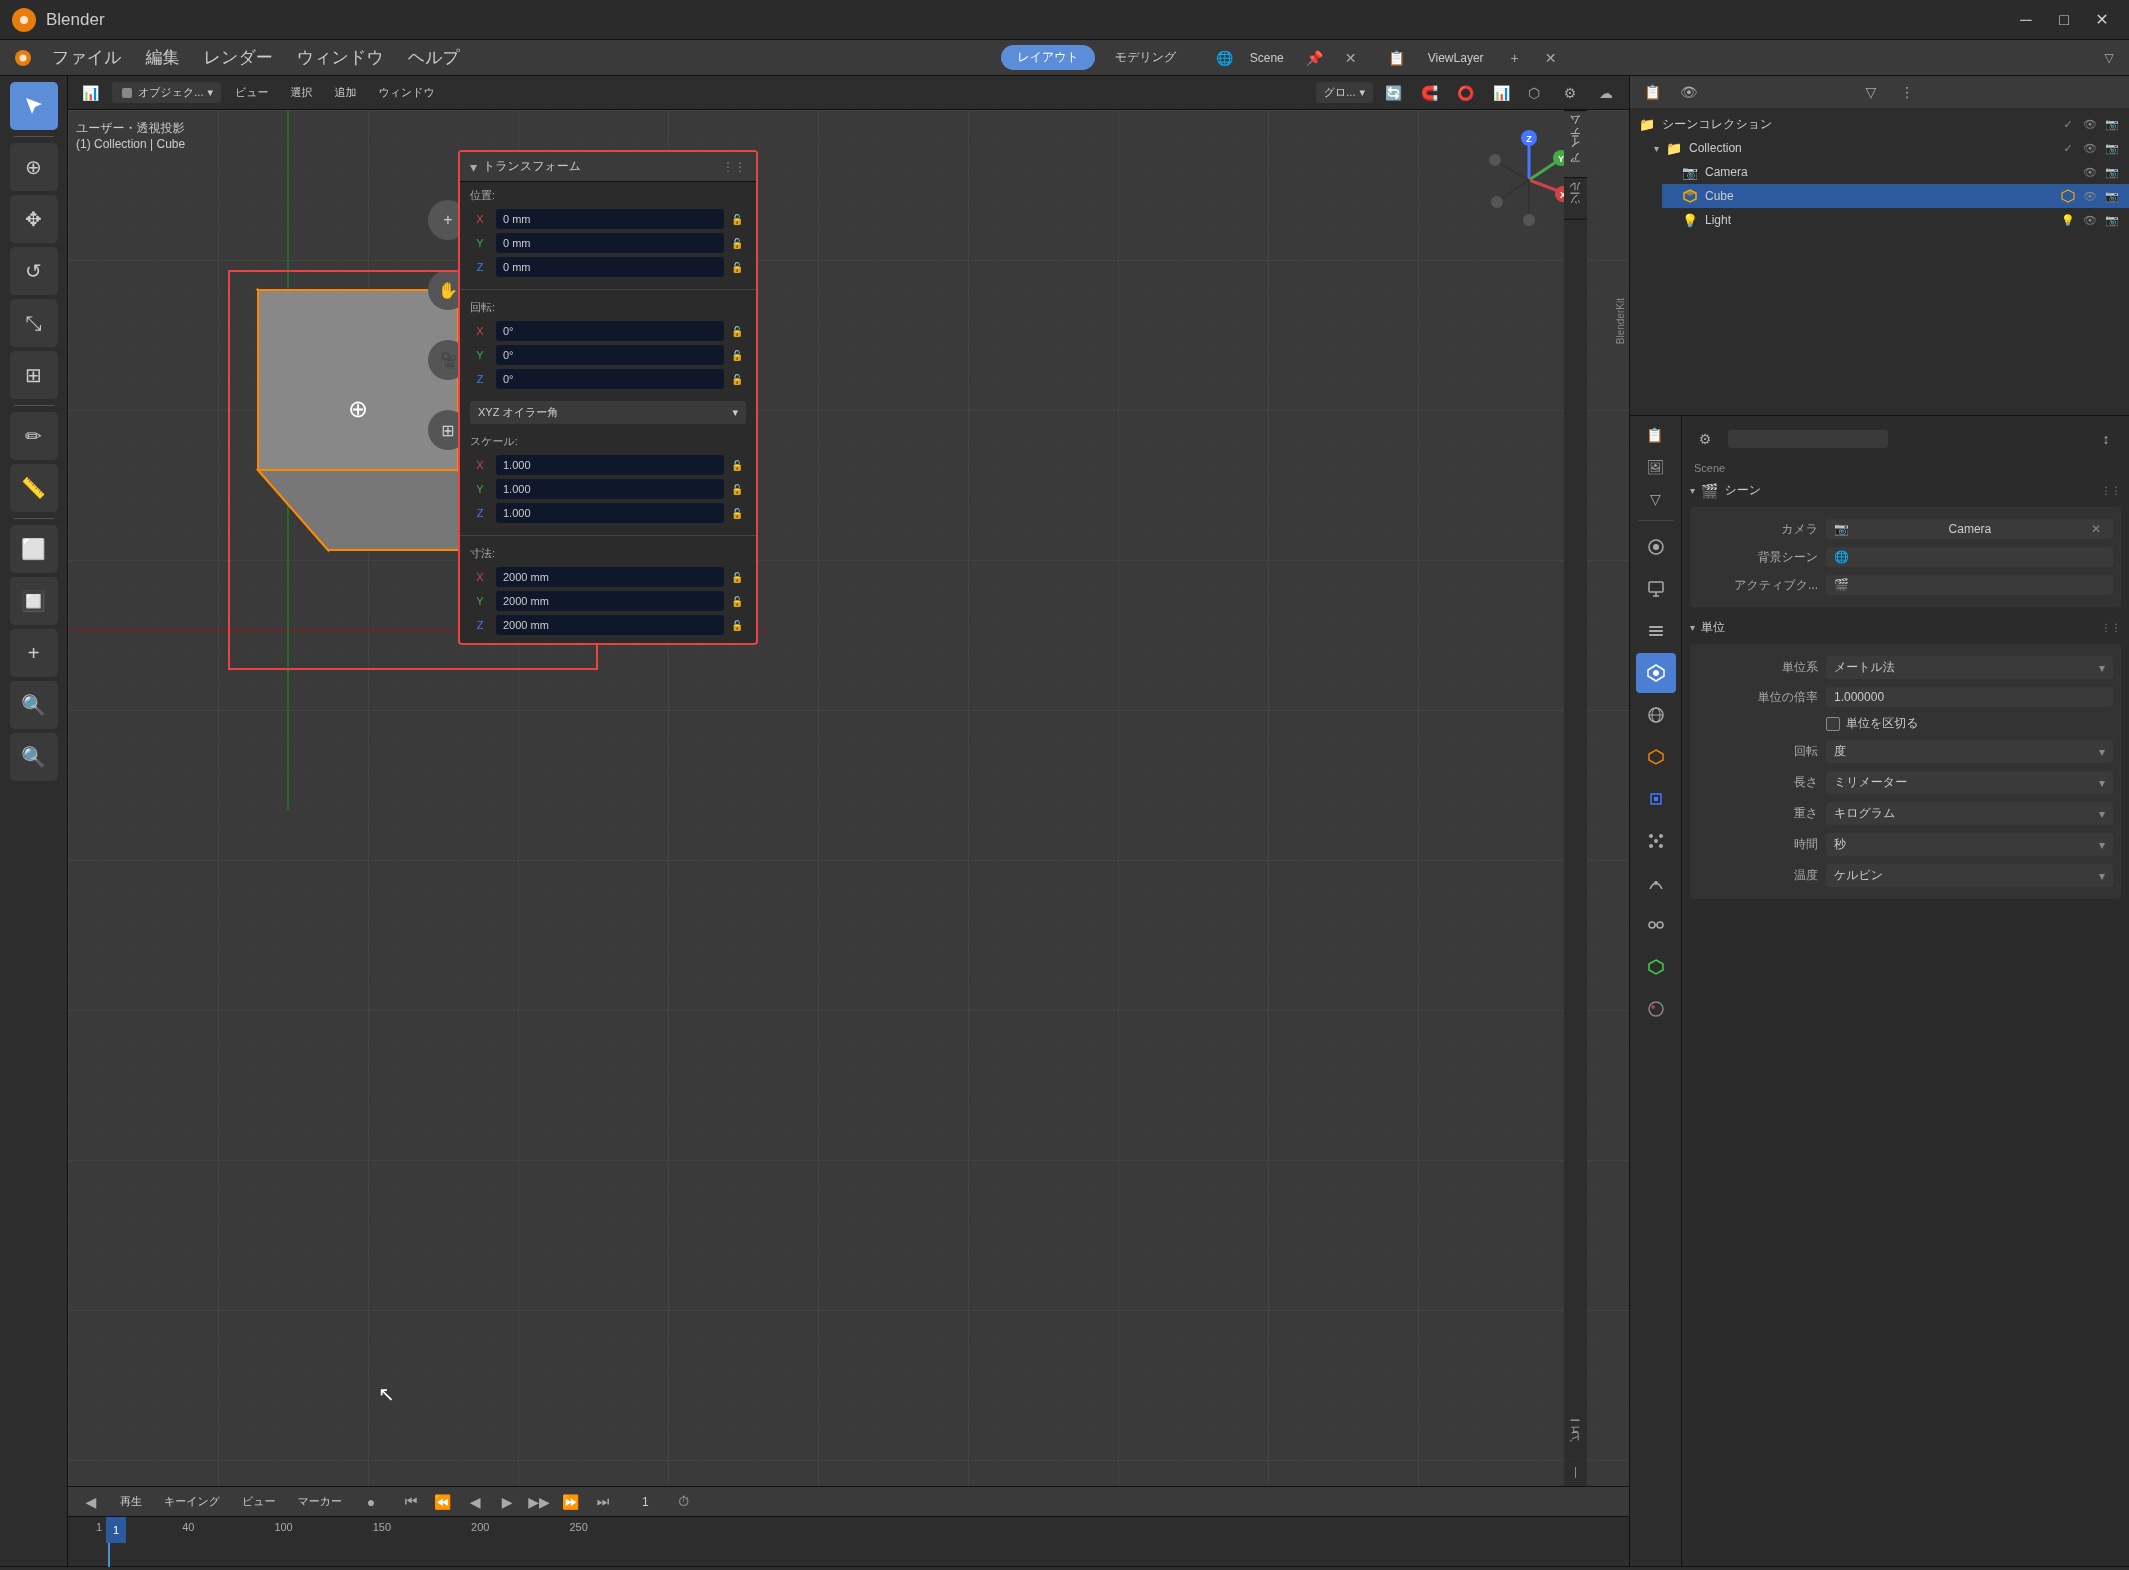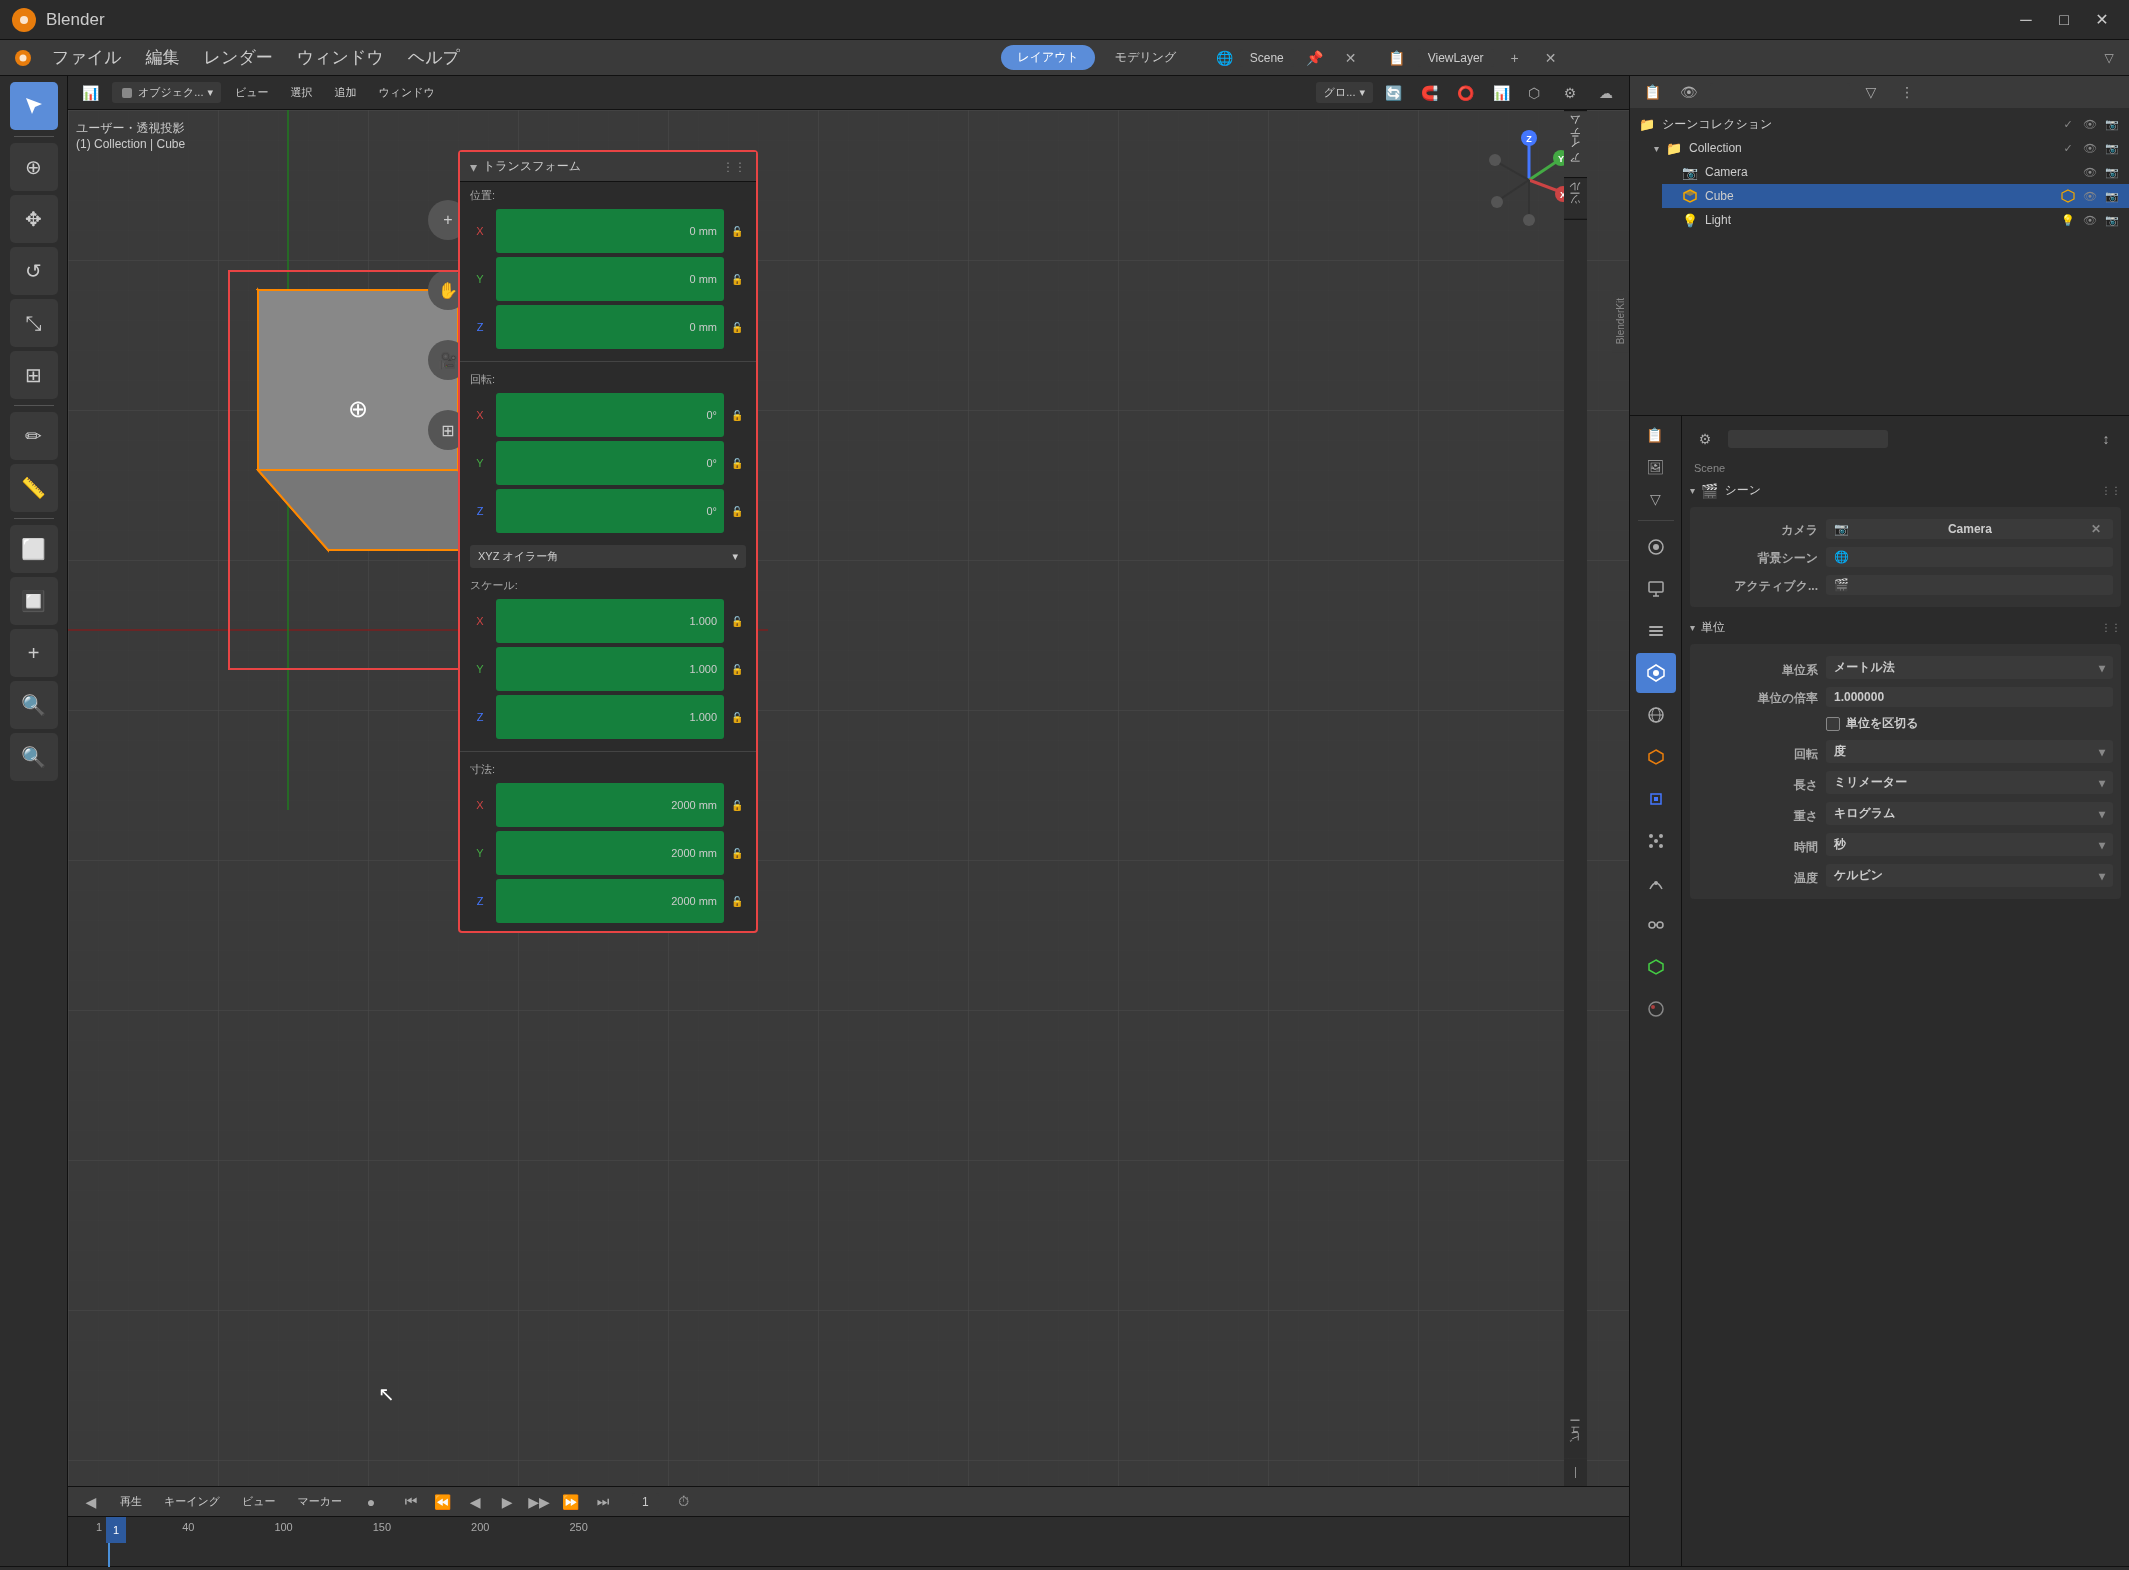--- a/index.html
+++ b/index.html
@@ -40,21 +40,21 @@
     
     #grid-canvas { position: absolute; top: 0; left: 0; width: 100%; height: 100%; }
 
     
     #transform-panel { position: absolute; top: 40px; left: 390px; width: 300px; background: #2b2b2b; border: 2px solid #e84444; border-radius: 4px; z-index: 10; }
     .panel-header { background: #3a3a3a; padding: 6px 10px; display: flex; align-items: center; gap: 6px; font-size: 12px; color: #ccc; border-bottom: 1px solid #111; }
     .panel-section { padding: 6px 10px; }
     .panel-label { color: #aaa; font-size: 11px; margin-bottom: 4px; }
     .prop-row { display: flex; align-items: center; padding: 2px 0; gap: 6px; }
     .prop-label { width: 20px; color: #aaa; font-size: 11px; text-align: center; }
-    .prop-field { flex: 1; background: #15803d; border: none; color: #ccc; font-size: 11px; padding: 15px 6px; border-radius: 3px; text-align: right; }
+    .prop-field { flex: 1; background: #0f172a; border: none; color: #ccc; font-size: 11px; padding: 3px 6px; border-radius: 3px; }
     .prop-lock { width: 16px; height: 16px; display: flex; align-items: center; justify-content: center; color: #888; font-size: 10px; }
     .panel-divider { height: 1px; background: #444; margin: 4px 0; }
 
     
     #right-panel { width: 500px; background: #2d2d2d; display: flex; flex-direction: column; border-left: 1px solid #111; }
 
     
     #outliner { height: 340px; border-bottom: 1px solid #111; display: flex; flex-direction: column; }
     #outliner-header { height: 32px; background: #3a3a3a; display: flex; align-items: center; padding: 0 8px; gap: 6px; font-size: 11px; color: #ccc; }
     #outliner-content { flex: 1; overflow: hidden; padding: 4px 0; }
@@ -68,21 +68,21 @@
     .outliner-ctrl-btn { width: 18px; height: 18px; display: flex; align-items: center; justify-content: center; color: #888; font-size: 11px; }
 
     
     #properties { flex: 1; display: flex; }
     #props-sidebar { width: 52px; background: #2d2d2d; display: flex; flex-direction: column; align-items: center; padding: 4px 0; gap: 2px; border-right: 1px solid #111; }
     .props-tab { width: 40px; height: 40px; border-radius: 4px; display: flex; align-items: center; justify-content: center; color: #aaa; font-size: 16px; cursor: pointer; }
     .props-tab.active { background: #4a7fd4; color: white; }
 
     #props-content { flex: 1; background: #2b2b2b; overflow-y: auto; padding: 8px; }
     .props-section-header { display: flex; align-items: center; gap: 6px; padding: 4px 0; font-size: 12px; color: #ccc; cursor: pointer; margin-bottom: 4px; }
-    .props-row { display: flex; align-items: flex-end; padding: 4px 0; gap: 8px; font-weight: bold; }
+    .props-row { display: flex; align-items: center; padding: 4px 0; gap: 8px; }
     .props-row-label { width: 120px; color: #aaa; font-size: 12px; text-align: right; }
     .props-row-value { flex: 1; background: #3a3a3a; border-radius: 3px; padding: 3px 8px; color: #ccc; font-size: 12px; display: flex; align-items: center; justify-content: space-between; }
     .props-row-value.wide { min-width: 140px; }
     .dropdown-arrow { color: #888; }
 
     
     #timeline-area { height: 80px; background: #2d2d2d; border-top: 1px solid #111; position: relative; }
     #timeline-header { height: 30px; background: #3a3a3a; display: flex; align-items: center; padding: 0 8px; gap: 6px; border-bottom: 1px solid #111; }
     #timeline-ruler { height: 50px; position: relative; overflow: hidden; padding: 4px 8px; }
 

